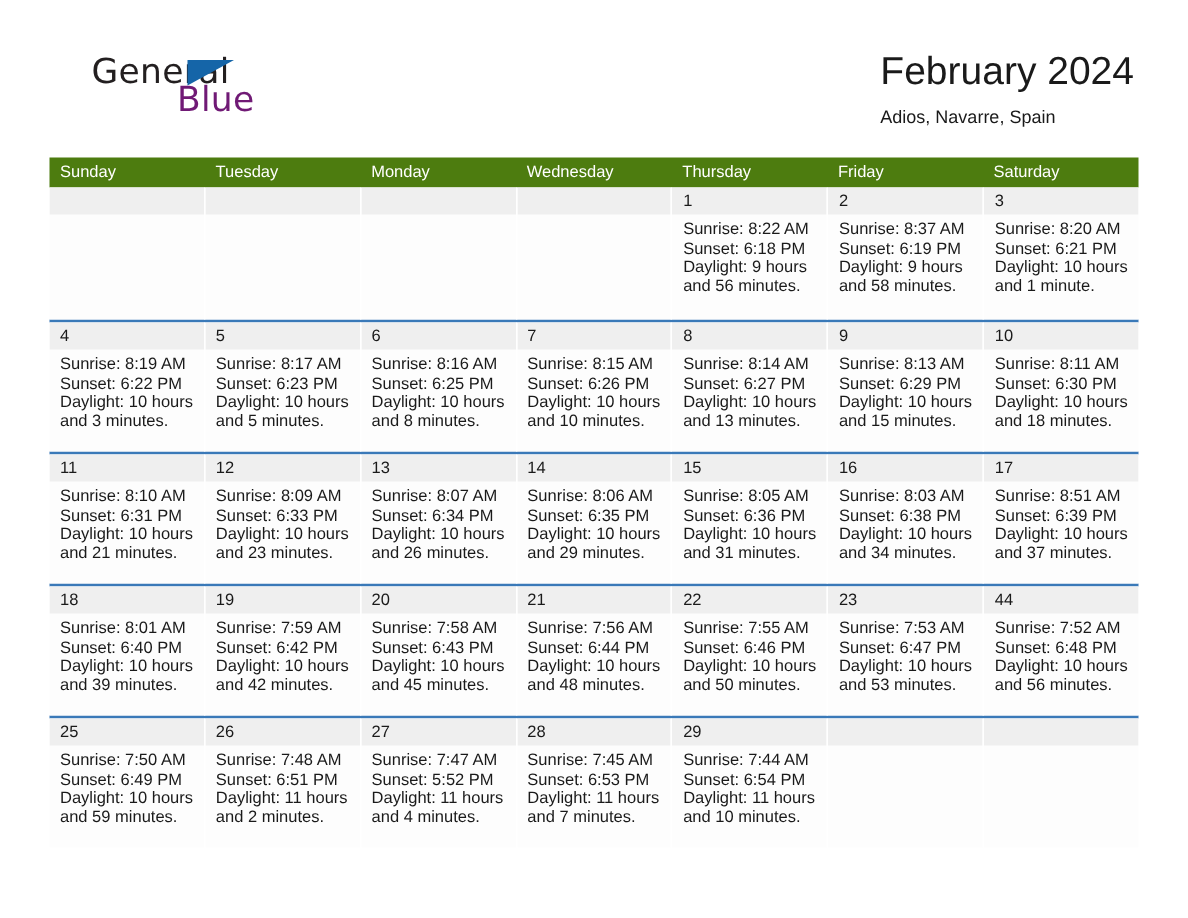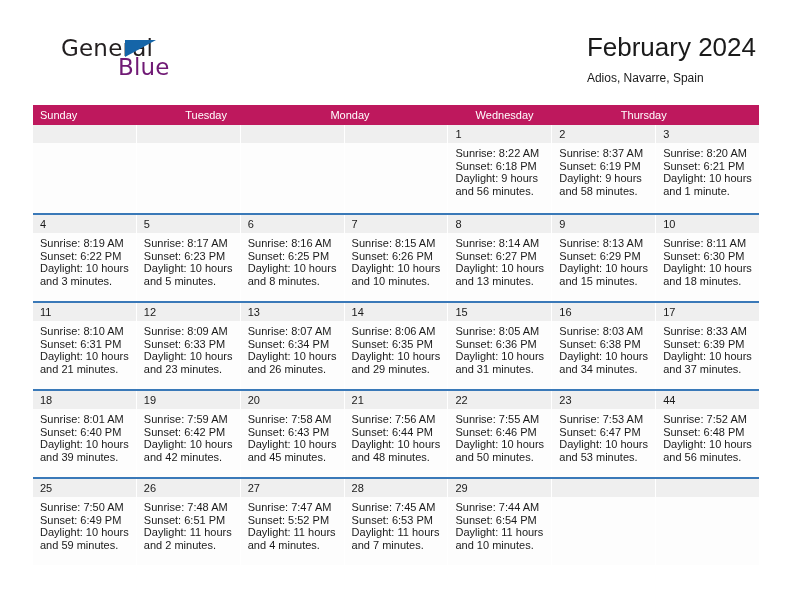--- a/index.html
+++ b/index.html
@@ -96,21 +96,21 @@
   
   .calendar {
     position: absolute;
     left: 33px;
     top: 105px;
     width: 726px;
   }
 
   .weekdays {
     display: flex;
-    background: #be185d;
+    background: #4d7c0f;
     height: 20px;
   }
   .weekday {
     flex: 1 1 0;
     box-sizing: border-box;
     padding: 3px 0 0 7px;
     color: #ffffff;
     font-size: 11px;
     line-height: 14px;
     white-space: nowrap;
@@ -180,20 +180,22 @@
 
   </div>
 
   <div class="calendar">
     <div class="weekdays">
         <div class="weekday">Sunday</div>
         <div class="weekday">Tuesday</div>
         <div class="weekday">Monday</div>
         <div class="weekday">Wednesday</div>
         <div class="weekday">Thursday</div>
+        <div class="weekday">Friday</div>
+        <div class="weekday">Saturday</div>
       </div>
     <div class="weeks">
         <div class="week first">
           <div class="day empty">
             <div class="day-number"></div>
             <div class="day-info"></div>
           </div>
           <div class="day empty">
             <div class="day-number"></div>
             <div class="day-info"></div>
@@ -350,21 +352,21 @@
             <div class="day-info">
               <div>Sunrise: 8:03 AM</div>
               <div>Sunset: 6:38 PM</div>
               <div>Daylight: 10 hours</div>
               <div>and 34 minutes.</div>
             </div>
           </div>
           <div class="day">
             <div class="day-number">17</div>
             <div class="day-info">
-              <div>Sunrise: 8:33 AM</div>
+              <div>Sunrise: 8:51 AM</div>
               <div>Sunset: 6:39 PM</div>
               <div>Daylight: 10 hours</div>
               <div>and 37 minutes.</div>
             </div>
           </div>
         </div>
         <div class="week">
           <div class="day">
             <div class="day-number">18</div>
             <div class="day-info">

